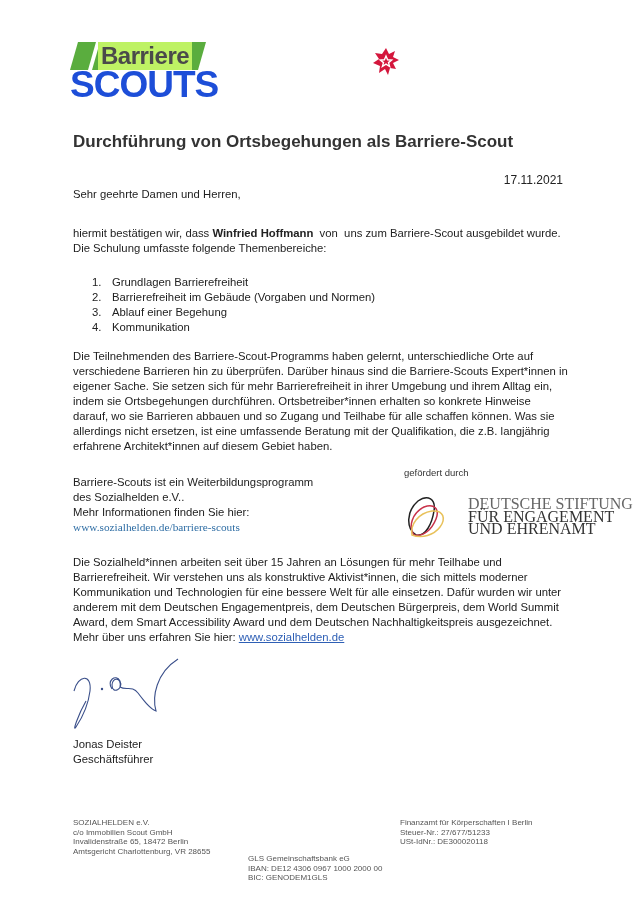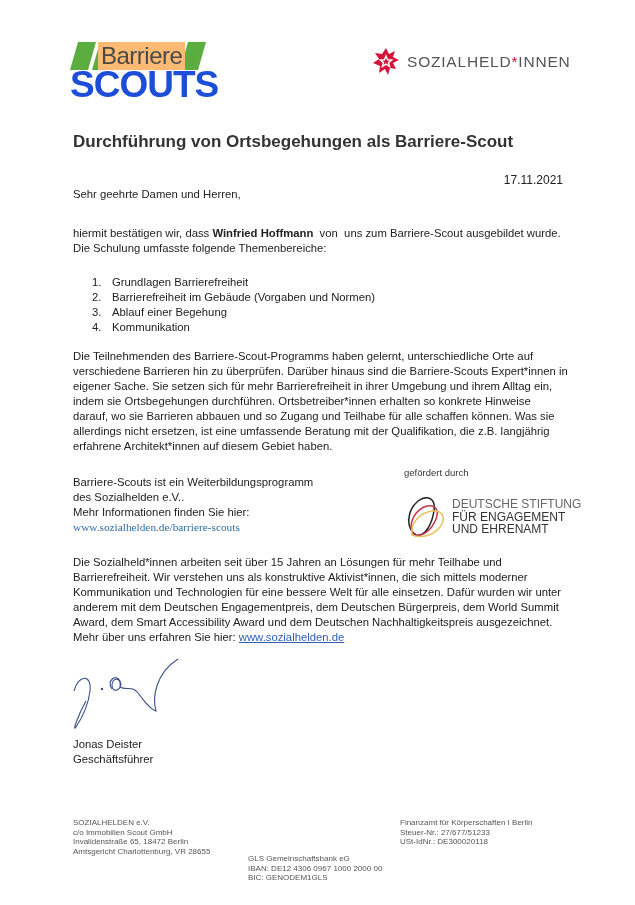--- a/index.html
+++ b/index.html
@@ -3,22 +3,22 @@
 <meta charset="utf-8">
 <style>
   html, body { margin: 0; padding: 0; background: #ffffff; }
   body { width: 635px; height: 905px; position: relative; overflow: hidden;
          font-family: "Liberation Sans", "DejaVu Sans", sans-serif; color: #222; }
   .abs { position: absolute; }
 
   
   .bs-logo { left: 70px; top: 40px; width: 140px; height: 62px; }
   .bs-stripes { position: absolute; left: 0; top: 2px; width: 136px; height: 28px; }
-  .bs-barriere { position: absolute; left: 28px; top: 2px; height: 28px; background: #fdba74;
-                 padding: 0 3px; font-size: 24px; font-weight: normal; color: #4a4a4a;
+  .bs-barriere { position: absolute; left: 28px; top: 2px; height: 28px; background: #bef264;
+                 padding: 0 3px; font-size: 24px; font-weight: bold; color: #4a4a4a;
                  line-height: 28px; letter-spacing: -0.5px; }
   .bs-scouts { position: absolute; left: 0; top: 28px; font-size: 37px; font-weight: bold;
                color: #1d4ed8; line-height: 34px; letter-spacing: -1px; }
 
   
   .sh-logo { left: 373px; top: 47px; height: 30px; display: flex; align-items: center; }
   .sh-text { margin-left: 8px; font-size: 15.5px; color: #555; letter-spacing: 0.8px; }
   .sh-star { color: #d4163c; }
 
   .title { left: 73px; top: 132px; font-size: 17px; font-weight: bold; color: #333; }
@@ -32,21 +32,21 @@
   .topics li { font-size: 11.3px; line-height: 15px; display: flex; }
   .topics .num { width: 20px; }
 
   .para1 { left: 73px; top: 349px; width: 495px; }
   .program { left: 73px; top: 475px; width: 280px; }
   .link { color: #2e6da4; font-family: Liberation Serif, serif; }
   .ulink { color: #2e5fb5; text-decoration: underline; }
 
   .foerder-label { left: 404px; top: 467px; font-size: 9.5px; color: #333; }
   .dsee { left: 404px; top: 495px; display: flex; align-items: center; }
-  .dsee-text { margin-left: 4px; font-size: 12px; line-height: 12.5px; color: #333; }
+  .dsee-text { margin-left: 20px; font-size: 16px; line-height: 12.5px; color: #333; font-family: Liberation Serif, serif; }
   .dsee-text .l1 { color: #666; }
 
   .para2 { left: 73px; top: 555px; width: 500px; }
 
   .signature { left: 68px; top: 655px; width: 130px; height: 80px; }
   .signer { left: 73px; top: 737px; }
 
   .footer { top: 818px; font-size: 8px; line-height: 9.5px; color: #555; }
   .f1 { left: 73px; }
   .f2 { left: 248px; margin-top: 36px; }
@@ -66,21 +66,20 @@
   </svg>
   <span class="bs-barriere">Barriere</span>
   <span class="bs-scouts">SCOUTS</span>
 </div>
 
 <div class="abs sh-logo">
   <svg width="26" height="28" viewBox="0 0 26 28">
     <polygon points="13,0 16,6 22,3 20,9 26,12 20,15 23,21 17,20 15,27 12,21 6,25 7,18 0,15 6,11 2,5 9,6" fill="#d4163c"></polygon>
     <polygon points="13,8 14.6,11.8 18.6,12 15.5,14.6 16.6,18.5 13,16.2 9.4,18.5 10.5,14.6 7.4,12 11.4,11.8" fill="none" stroke="#fff" stroke-width="1.4"></polygon>
   </svg>
-  <span class="sh-text"><span>SOZIALHELD</span><span class="sh-star">*</span><span>INNEN</span></span>
 </div>
 
 <div class="abs title">Durchführung von Ortsbegehungen als Barriere-Scout</div>
 <div class="abs date">17.11.2021</div>
 <div class="abs txt greeting">Sehr geehrte Damen und Herren,</div>
 
 <div class="abs txt intro"><span>hiermit bestätigen wir, dass </span><b>Winfried Hoffmann</b><span style="white-space:pre-wrap">  von  uns zum Barriere-Scout ausgebildet wurde. Die Schulung umfasste folgende Themenbereiche:</span></div>
 
 <ol class="abs topics">
   <li>

